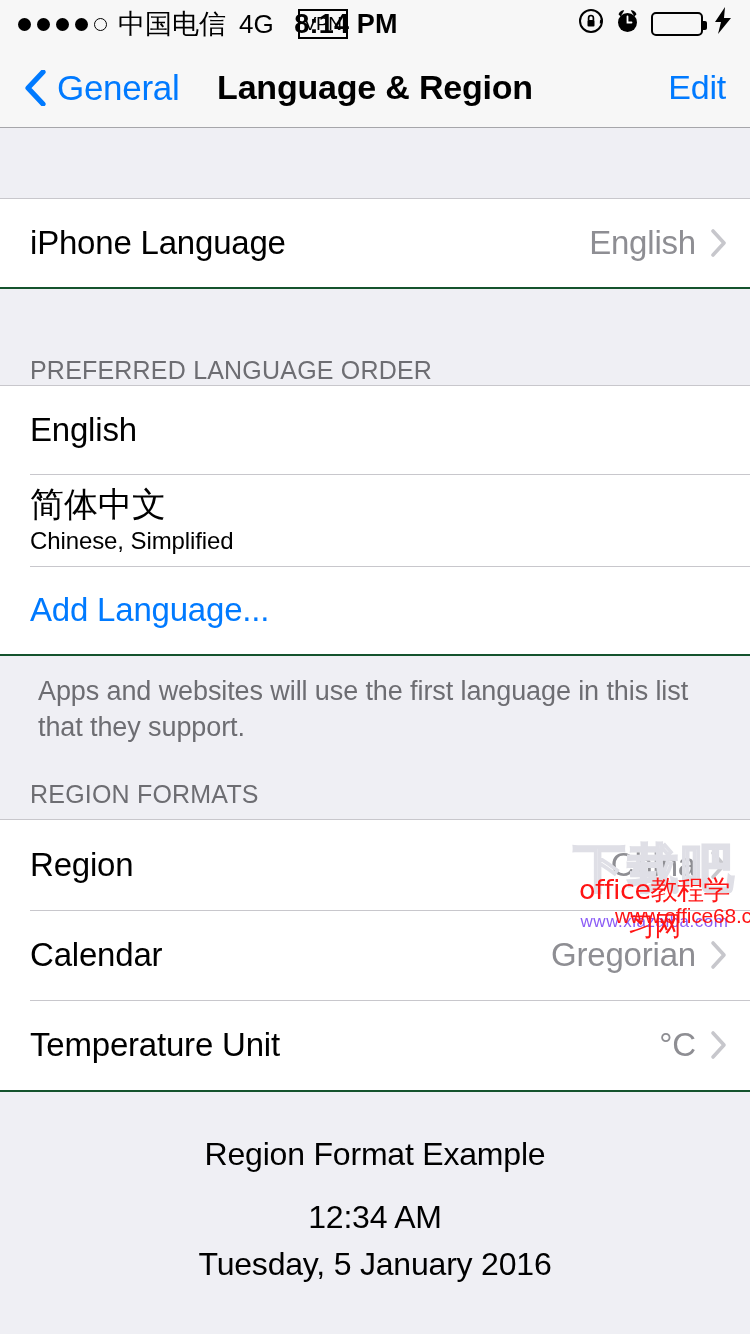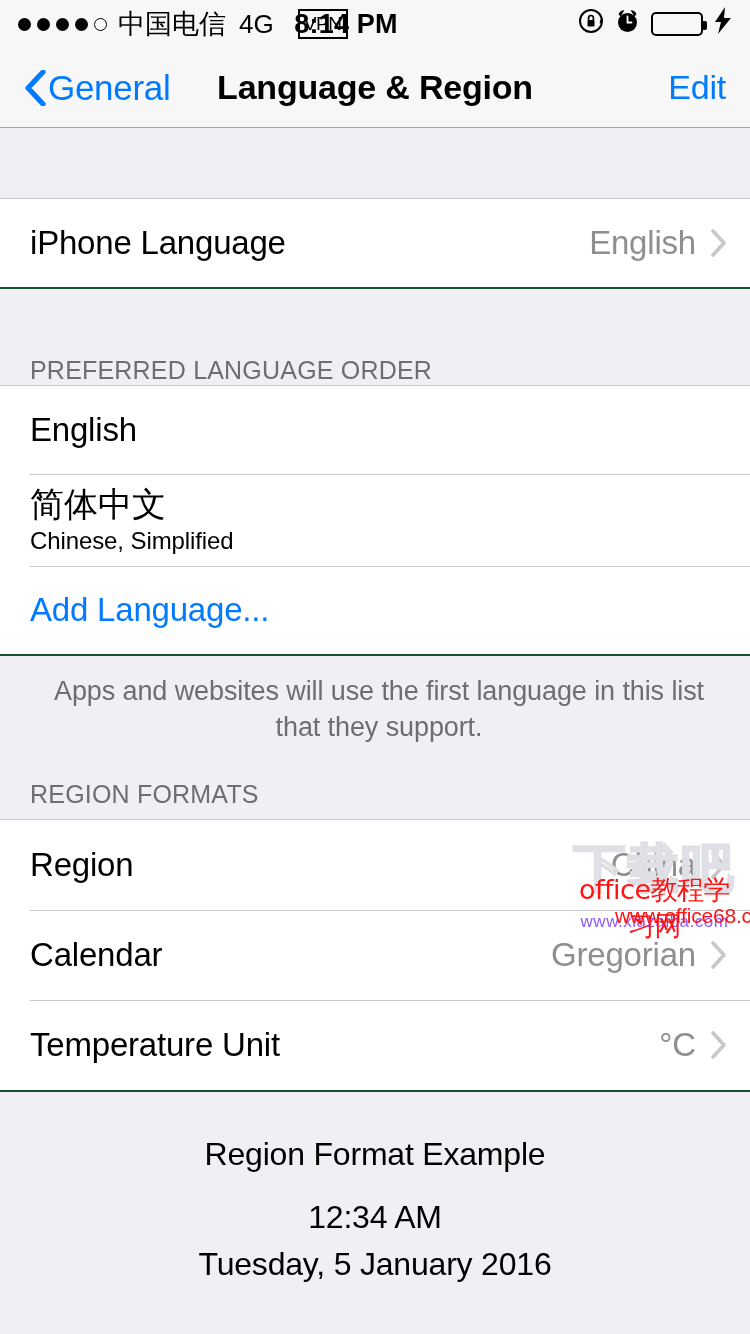--- a/index.html
+++ b/index.html
@@ -48,21 +48,21 @@
     background:#000; border-radius:0 2px 2px 0;
   }
 
   
   .nav-bar{
     position:relative; height:80px; width:100%;
     background:#F7F7F7;
     border-bottom:1px solid #A6A6AA;
     display:flex; align-items:center; padding:0 24px;
   }
-  .nav-back{ display:flex; align-items:center; gap:2px; color:#007AFF; cursor:pointer; }
+  .nav-back{ display:flex; align-items:center; gap:11px; color:#007AFF; cursor:pointer; }
   .chev-back{ display:block; width:22px; height:36px; }
   .nav-back-label{ font-size:35px; letter-spacing:-0.3px; }
   .nav-title{
     position:absolute; left:0; right:0; text-align:center;
     font-size:34px; font-weight:700; color:#000; letter-spacing:-0.2px;
     pointer-events:none;
   }
   .nav-edit{ margin-left:auto; color:#007AFF; font-size:34px; cursor:pointer; letter-spacing:-0.2px; }
 
   
@@ -87,21 +87,20 @@
   .row-cjk{ font-size:34px; color:#000;
             font-family:"DejaVu Sans","Liberation Sans",sans-serif; line-height:1.15; }
 
   .section-header{
     font-size:25px; color:#6D6D72; letter-spacing:0.2px;
     padding:0 30px; display:flex; align-items:flex-end;
   }
   .footnote{
     font-size:27px; color:#6D6D72; line-height:1.32; letter-spacing:-0.1px;
     padding:18px 30px 0 38px;
-    text-align:center;
   }
 
   .example{
     background:#EFEFF4; text-align:center; padding-top:44px;
   }
   .example-title{ font-size:32px; color:#000; letter-spacing:-0.2px; }
   .example-time{ font-size:32px; color:#000; margin-top:26px; letter-spacing:-0.2px; }
   .example-date{ font-size:32px; color:#000; margin-top:10px; letter-spacing:-0.2px; }
 
   

